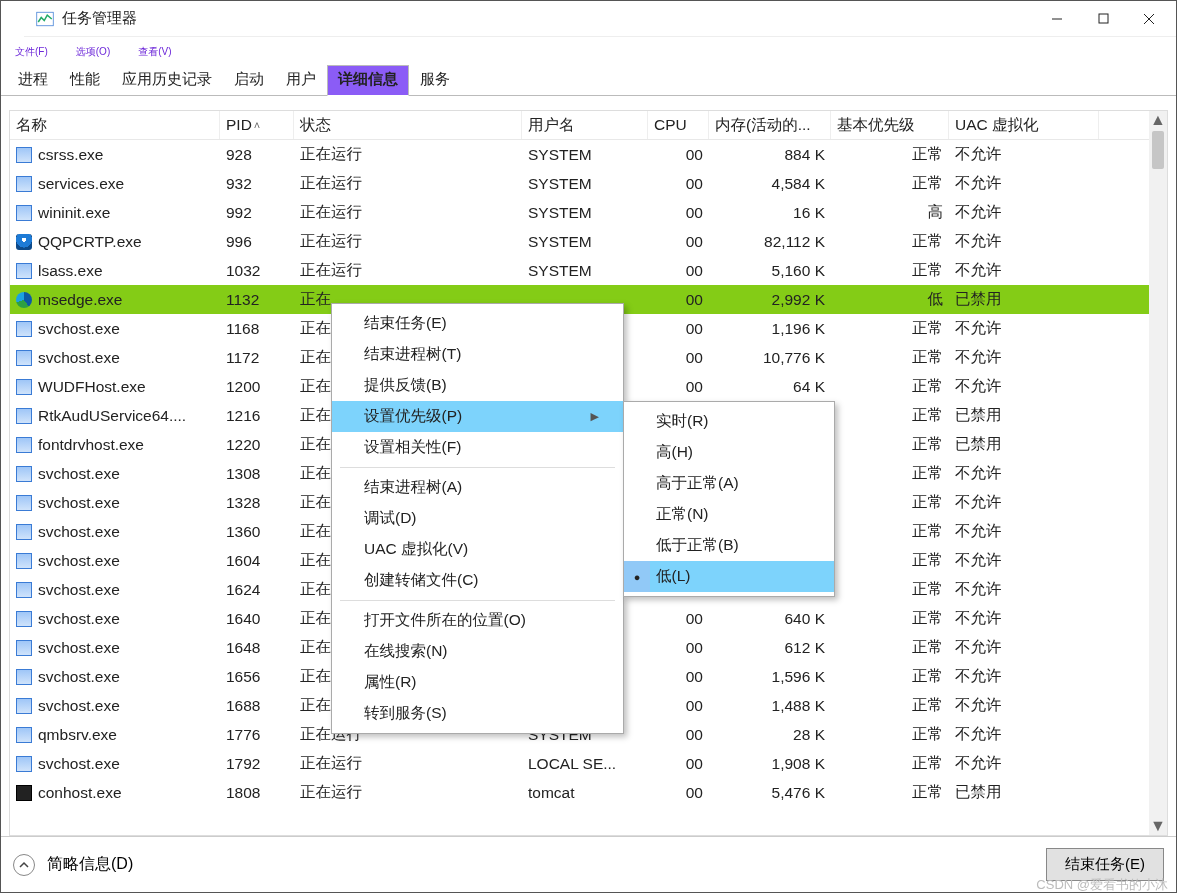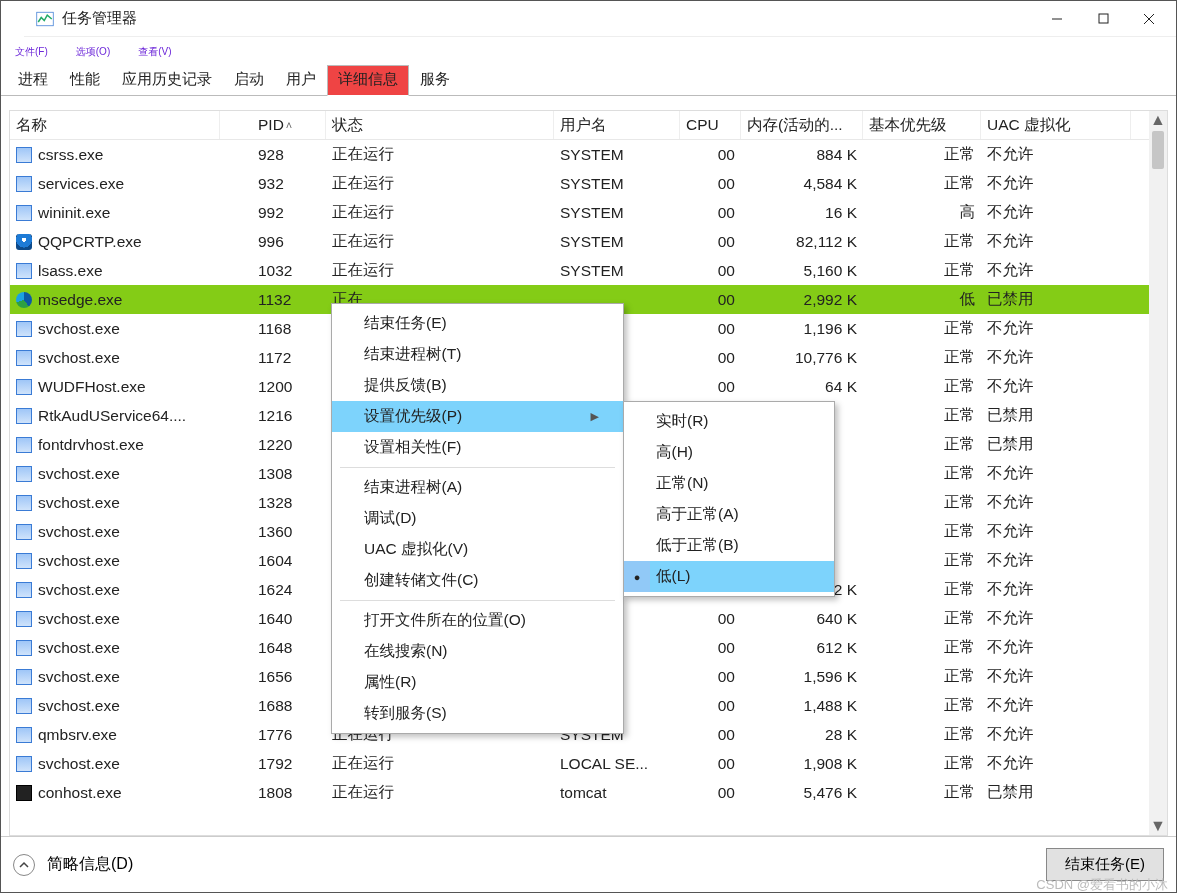--- a/index.html
+++ b/index.html
@@ -7,40 +7,40 @@
   .window { width:1177px; height:893px; background:#fff; border:1px solid #555; position:relative; display:flex; flex-direction:column; overflow:hidden;}
   .titlebar { display:flex; align-items:center; height:36px; padding:0 4px; border-bottom:1px solid #eee;margin-left:23px;}
   .title-icon { width:18px; height:18px; margin:0 8px; }
   .title-text { flex:0 0 auto; font-size:15px; color:#222;}
   .title-spacer { flex:1;}
   .win-btn { width:46px; height:30px; display:flex; align-items:center; justify-content:center; color:#333;}
   .menubar { display:flex; gap:20px; padding:6px 10px 4px 10px; font-size:10px; color:#6d28d9;}
   .menu-item { padding:2px 4px; }
   .tabs { display:flex; font-size:15px; color:#222; padding:0 6px;}
   .tab { padding:4px 10px 6px 10px; border:1px solid transparent;}
-  .tab.active { border:1px solid #bbb; border-bottom:1px solid #fff; background:#ef4444; position:relative; z-index:2;}
+  .tab.active { border:1px solid #bbb; border-bottom:1px solid #fff; background:#8b5cf6; position:relative; z-index:2;font-weight:bold;}
   .tab-strip-border{ border-bottom:1px solid #bbb; margin-top:-1px;}
   .grid { flex:1; overflow:hidden; display:flex; flex-direction:column; padding:8px 8px 0 8px; margin-top:6px;}
   .scrollarea { flex:1; position:relative; border:1px solid #ddd; display:flex;}
   .table { flex:1; overflow:hidden; font-size:15.5px; color:#222;}
   .vscroll { width:18px; background:#f1f1f1; display:flex; flex-direction:column;}
   .vscroll .arrow { height:18px; display:flex; align-items:center; justify-content:center; color:#666;}
   .vscroll .thumb { width:12px; margin:2px auto; background:#c6c6c6; border-radius:2px;}
   .headers, .row { display:flex; height:29px; align-items:center; white-space:nowrap;}
   .headers { font-weight:400; color:#222; border-bottom:1px solid #e8e8e8;}
   .headers .hcell { position:relative; height:100%; display:flex; align-items:center; padding:0 6px; border-right:1px solid #eee;}
   .hcell .sort { font-size:11px; margin-left:2px; color:#666;}
   .cell { padding:0 6px; overflow:hidden; text-overflow:ellipsis;}
   .row.selected { background:#84cc16;}
   .ico { width:16px; height:16px; flex:0 0 16px; margin-right:6px; display:inline-block; border:1px solid #3a7bd5; background:linear-gradient(#9fc6f7,#cfe3fb);}
   .ico.edge { border-radius:50%; background:conic-gradient(#0c59a4 0 40%, #2ea043 40% 70%, #1ba1e2 70% 100%); border:none;}
   .ico.shield { border:none; background:radial-gradient(circle at 50% 35%, #fff 0 15%, #1e7bd6 16% 60%, #0d4a8a 61% 100%); border-radius:3px;}
   .ico.console { background:#222; border-color:#000;}
   .c-name { width:210px; display:flex; align-items:center;}
-  .c-pid { width:74px;margin-left:32px;}
+  .c-pid { width:74px;}
   .c-status { width:228px;}
   .c-user { width:126px;}
   .c-cpu { width:61px; text-align:right;}
   .c-mem { width:122px; text-align:right;}
   .c-prio { width:118px; text-align:right;}
   .c-uac { width:150px;}
   .footer { height:56px; border-top:1px solid #ccc; display:flex; align-items:center; padding:0 12px; background:#fff;}
   .collapse { width:22px; height:22px; border:1px solid #888; border-radius:50%; display:flex; align-items:center; justify-content:center; margin-right:12px;}
   .end-btn { margin-left:auto; border:1px solid #888; background:#e1e1e1; padding:6px 18px; font-size:15px;}
   .context-menu { position:absolute; background:#fff; border:1px solid #aaa; box-shadow:3px 3px 6px rgba(0,0,0,0.25); font-size:15.5px; color:#222; padding:4px 0; z-index:50;}
@@ -479,24 +479,24 @@
       </div>
     </div>
   <div class="context-menu submenu" id="ctx-sub" style="left:622px; top:400px;">
       <div class="cm-item">
         <span>实时(R)</span>
       </div>
       <div class="cm-item">
         <span>高(H)</span>
       </div>
       <div class="cm-item">
+        <span>高于正常(A)</span>
+      </div>
+      <div class="cm-item">
         <span>正常(N)</span>
-      </div>
-      <div class="cm-item">
-        <span>高于正常(A)</span>
       </div>
       <div class="cm-item">
         <span>低于正常(B)</span>
       </div>
       <div class="cm-item hl">
         <span class="cm-check dot hl"></span>
         <span>低(L)</span>
       </div>
     </div>
 

